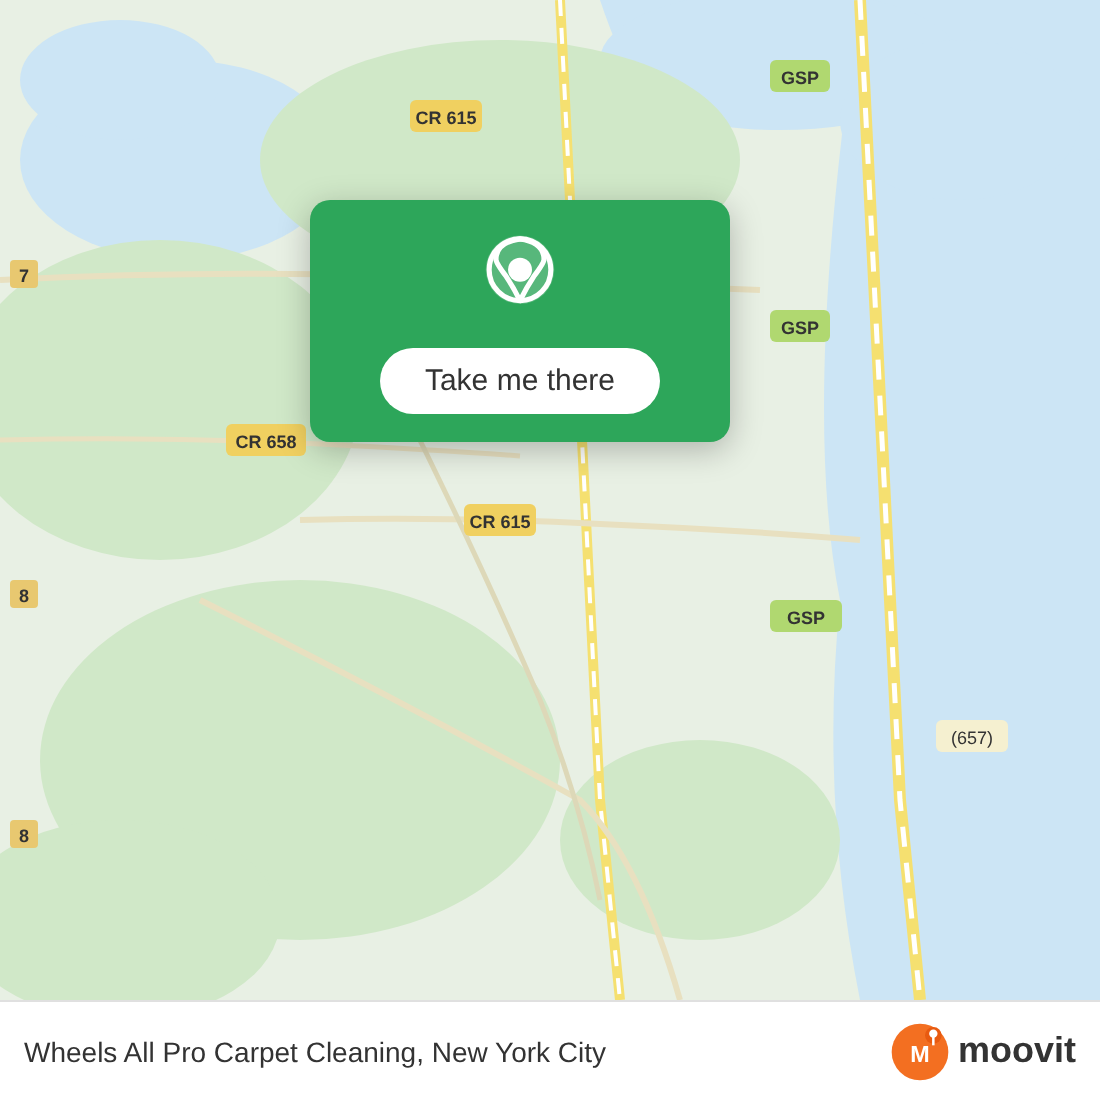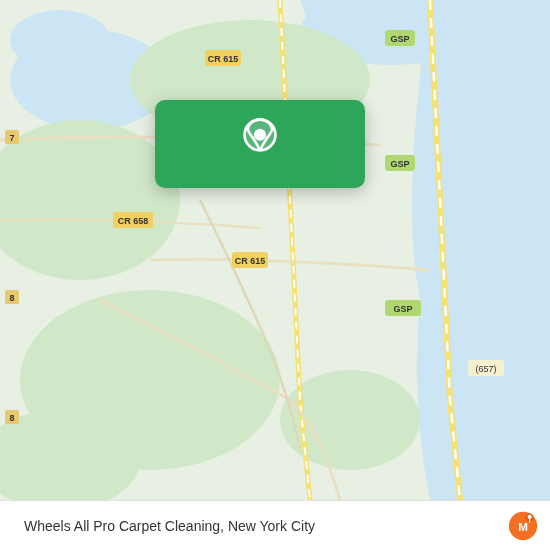--- a/index.html
+++ b/index.html
@@ -84,21 +84,20 @@
       align-items: center;
       justify-content: space-between;
       padding: 0 12px;
       border-top: 1px solid #e0e0e0;
     }
 
     #location-name {
       font-size: 14px;
       color: #333;
       font-weight: 400;
-      margin-left: 12px;
     }
 
     #moovit-logo {
       display: flex;
       align-items: center;
       gap: 4px;
     }
 
     #moovit-icon {
       width: 30px;
@@ -189,33 +188,35 @@
   
   <div id="location-card">
 
     <svg id="pin-icon" viewBox="0 0 48 56" xmlns="http://www.w3.org/2000/svg">
       <circle cx="24" cy="22" r="20" fill="white" opacity="0.2"></circle>
       <circle cx="24" cy="22" r="18" fill="none" stroke="white" stroke-width="3"></circle>
       <circle cx="24" cy="22" r="7" fill="white"></circle>
       <path d="M24,40 Q20,32 16,26 Q10,18 10,16 Q10,6 24,4 Q38,6 38,16 Q38,18 32,26 Q28,32 24,40Z" fill="none" stroke="white" stroke-width="3" stroke-linejoin="round"></path>
     </svg>
 
+    <button id="take-me-there-btn">Take me there</button>
   </div>
 
   
 
 </div>
 
 <div id="bottom-bar">
   <span id="location-name">Wheels All Pro Carpet Cleaning, New York City</span>
 
   <div id="moovit-logo">
 
     <svg id="moovit-icon" viewBox="0 0 36 36" xmlns="http://www.w3.org/2000/svg">
       <circle cx="18" cy="18" r="17" fill="#f36f21"></circle>
       <text x="18" y="24" text-anchor="middle" font-size="14" font-weight="bold" fill="white">M</text>
 
       <circle cx="26" cy="8" r="5" fill="#e85a10"></circle>
       <circle cx="26" cy="7" r="2.5" fill="white"></circle>
       <line x1="26" y1="9" x2="26" y2="14" stroke="white" stroke-width="1.5"></line>
     </svg>
+    <span id="moovit-text">moovit</span>
   </div>
 </div>
 
 </body></html>

